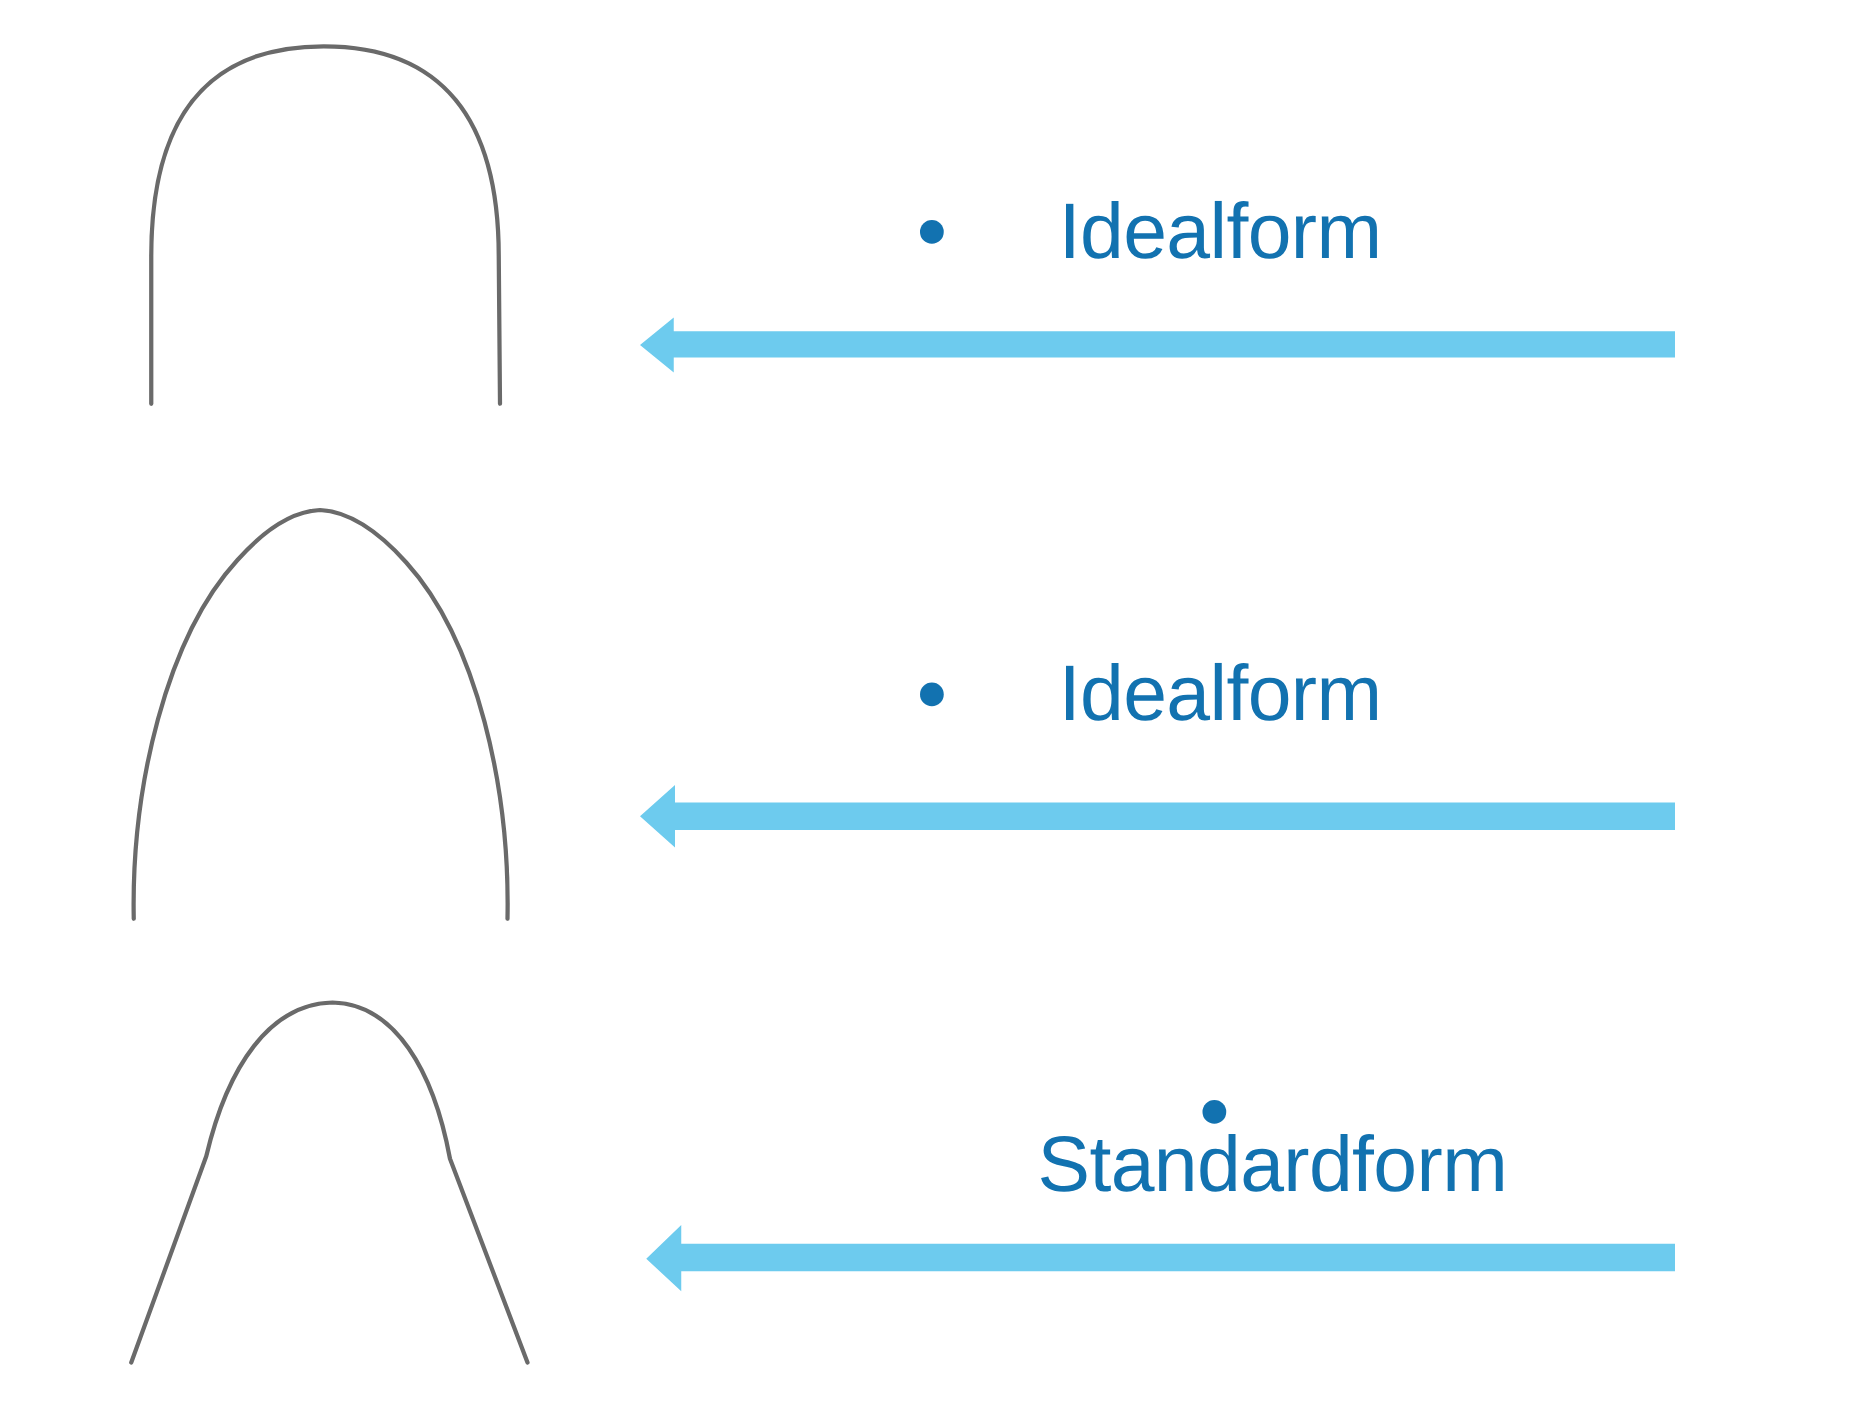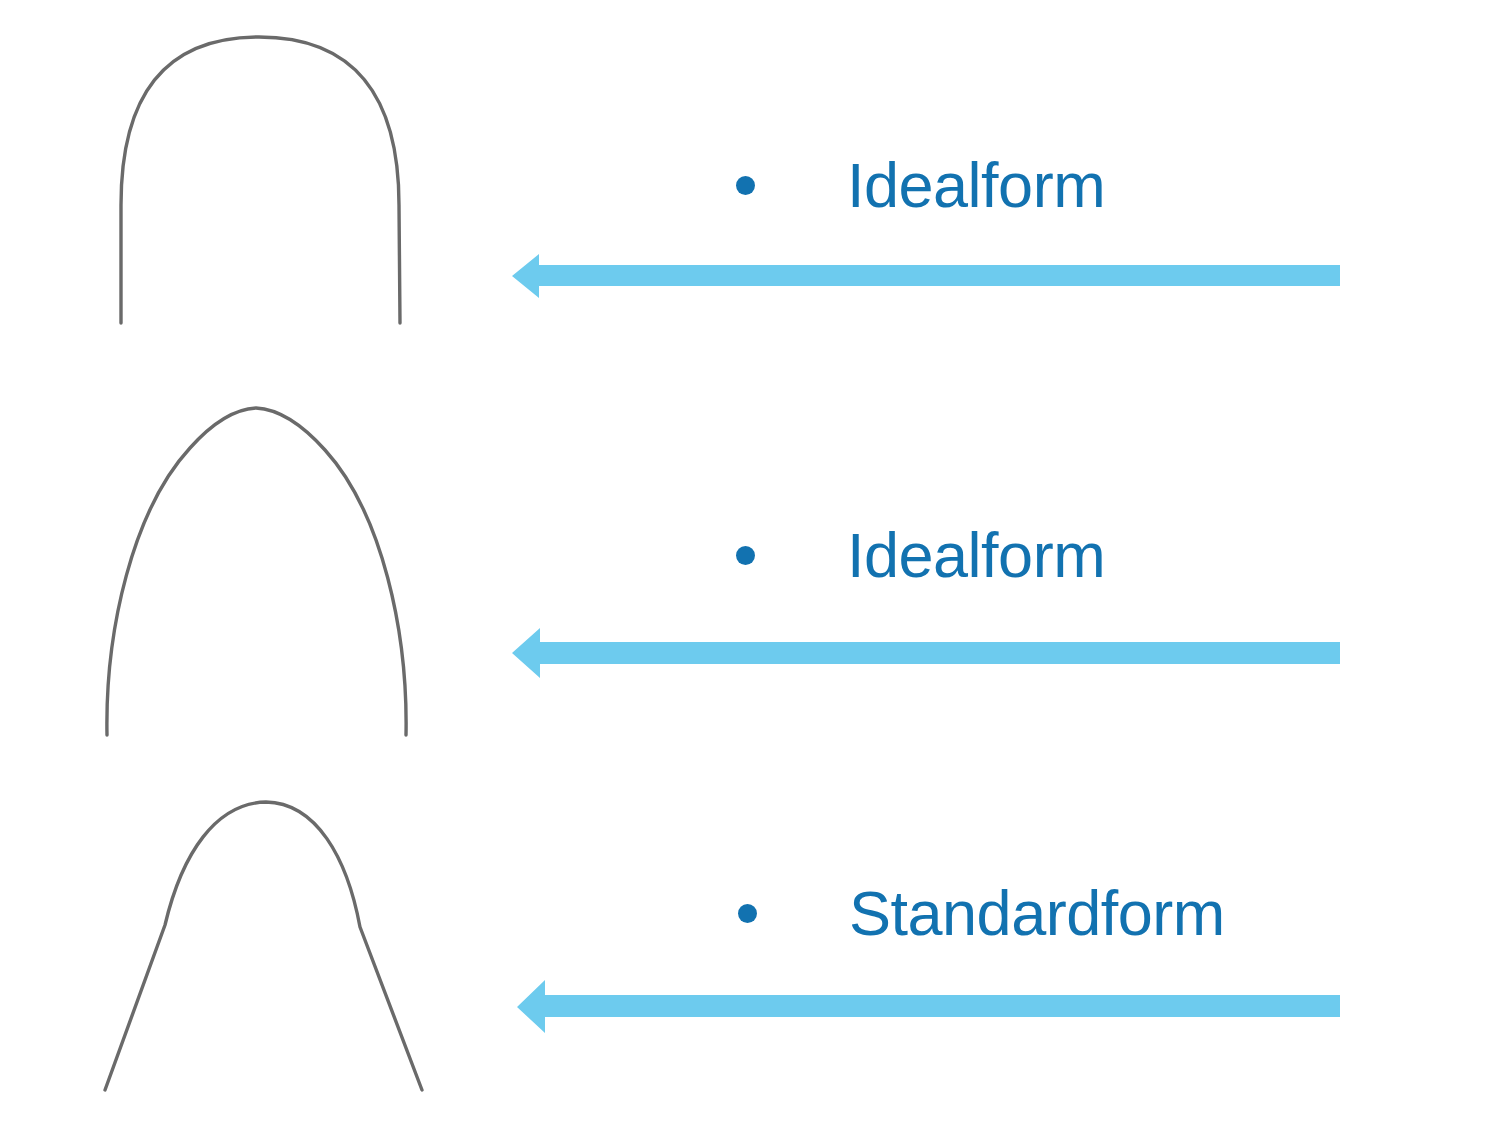--- a/index.html
+++ b/index.html
@@ -64,21 +64,21 @@
     margin-left: 92px;
     color: #1272b0;
     font-size: 63px;
     line-height: 1.05;
     font-weight: 400;
     letter-spacing: -0.5px;
   }
 
   #bullet-idealform    { left: 736px; top: 152px; }
   #bullet-euroform     { left: 736px; top: 522px; }
-  #bullet-standardform { left: 738px; top: 880px; }
+  #bullet-standardform { left: 738px; top: 880px; flex-direction: column; }
 </style>
 </head>
 <body>
 
 <div id="slide">
 
   <div class="arch-figure" id="arch-row-idealform">
     <svg viewBox="0 0 500 360" width="500" height="360">
 
       <path d="M 121 323

